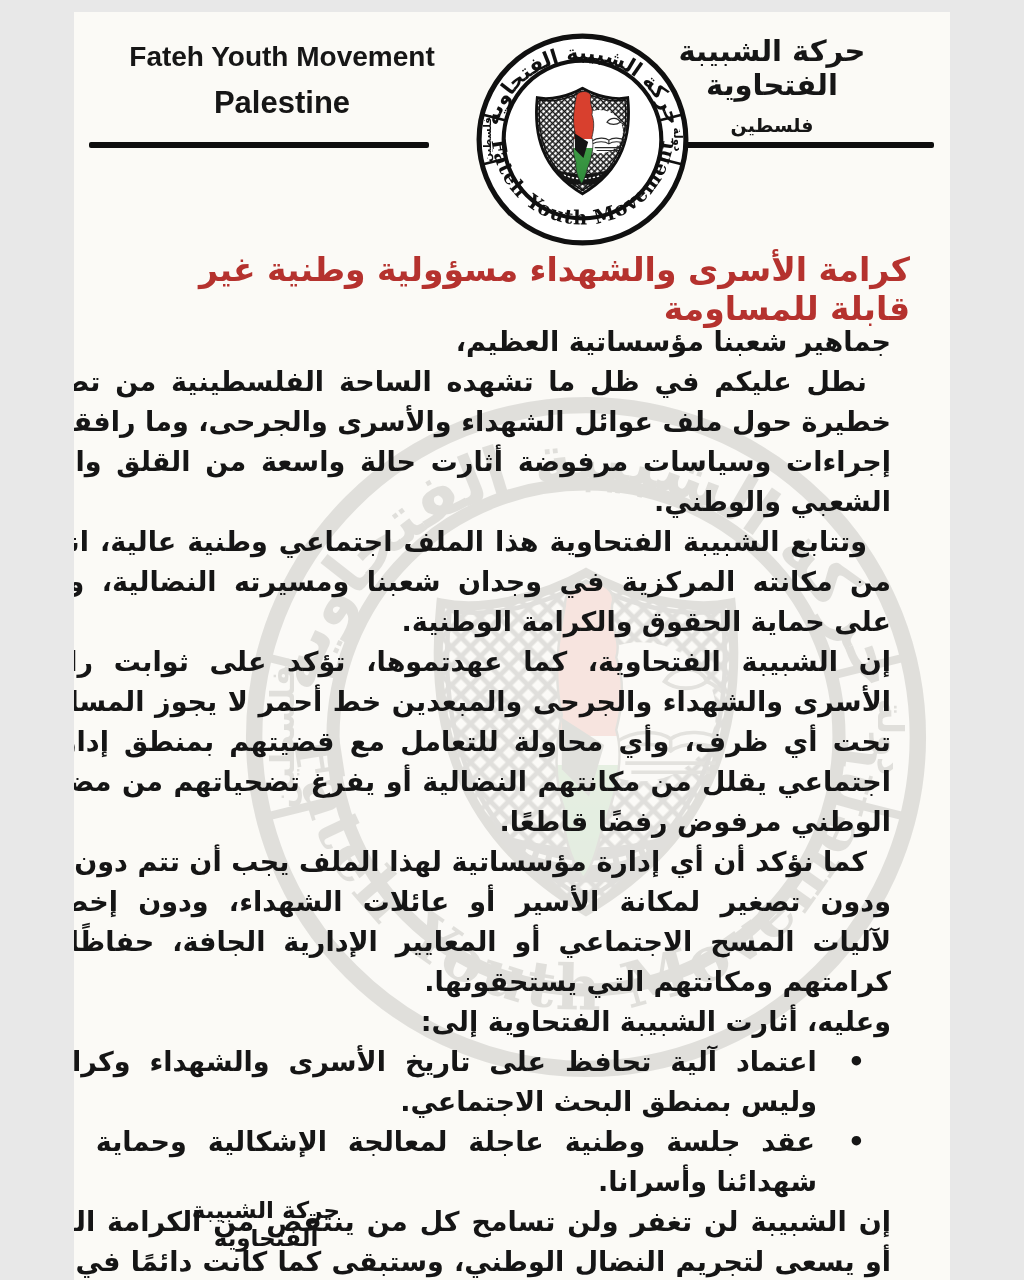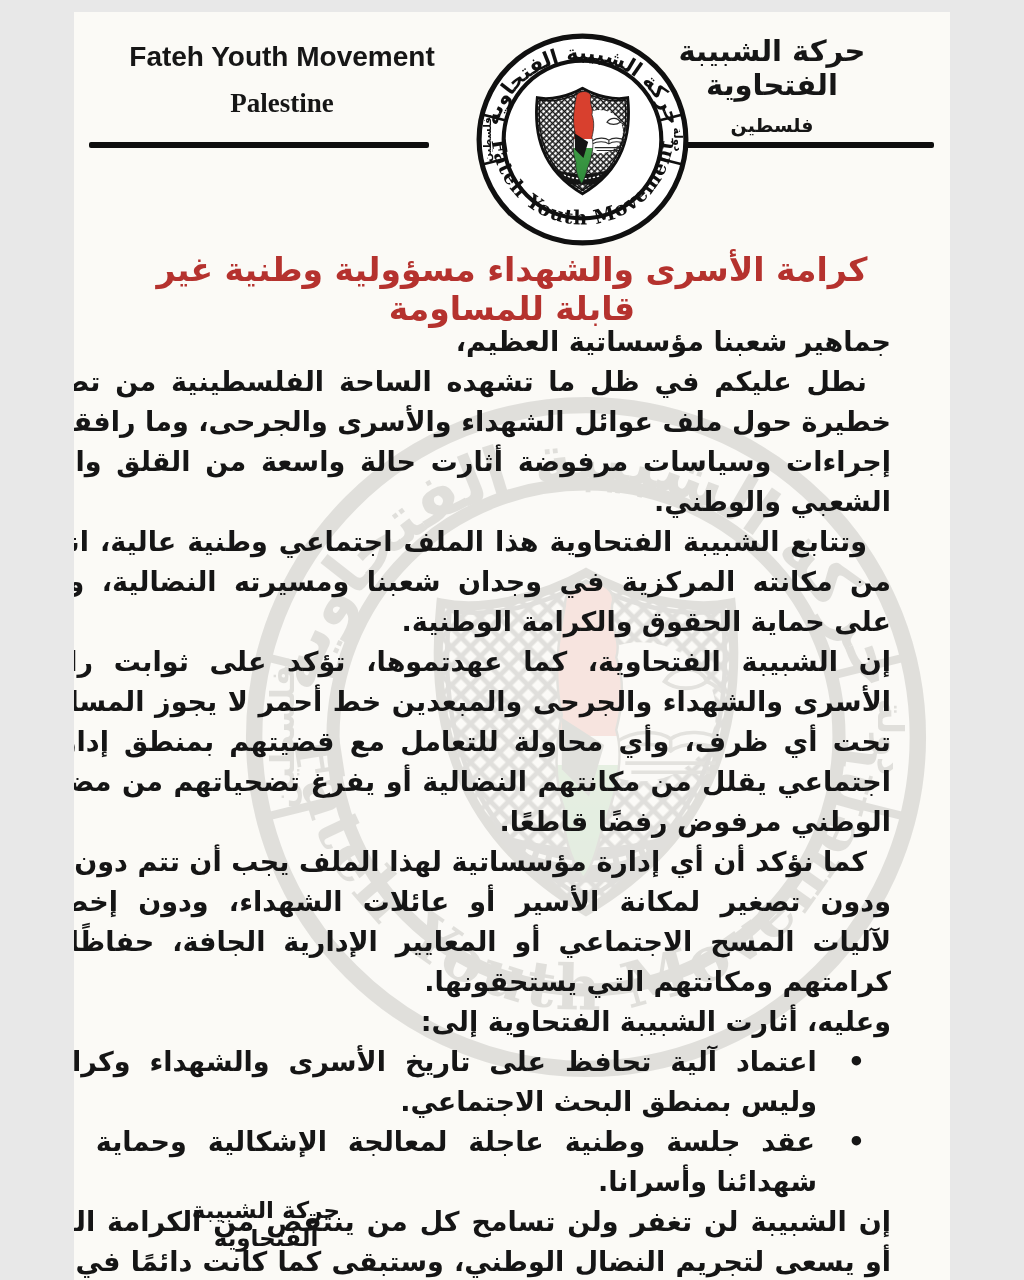--- a/index.html
+++ b/index.html
@@ -12,21 +12,21 @@
     font-family:"DejaVu Sans",sans-serif;
     color:#151515;
   }
   
   .hdr-left{
     position:absolute;left:28px;top:30px;width:360px;
     text-align:center;font-weight:bold;color:#161616;
     font-family:"Liberation Sans","DejaVu Sans",sans-serif;
   }
   .hdr-left .l1{font-size:28px;line-height:30px;}
-  .hdr-left .l2{font-size:27px;line-height:30px;margin-top:16px;font-family:Liberation Serif, serif;}
+  .hdr-left .l2{font-size:31px;line-height:30px;margin-top:16px;}
   .hdr-right{
     position:absolute;right:16px;top:22px;width:324px;
     text-align:center;font-weight:bold;color:#161616;
   }
   .hdr-right .l1{font-size:29px;line-height:34px;}
   .hdr-right .l2{font-size:19px;line-height:30px;margin-top:8px;}
   .rule{position:absolute;top:130px;height:6px;background:#0e0e0e;border-radius:2px;}
   .rule-left{left:15px;width:340px;}
   .rule-right{right:16px;width:322px;}
   .logo-box{position:absolute;left:401px;top:20px;width:215px;height:215px;}
@@ -34,21 +34,21 @@
   
   .watermark{
     position:absolute;left:512px;top:725px;width:690px;height:690px;
     transform:translate(-50%,-50%);
     opacity:0.11;pointer-events:none;z-index:0;
   }
   .watermark svg{width:100%;height:100%;}
   
   .title{
     position:absolute;top:238px;left:40px;right:40px;margin:0;
-    text-align:center;font-size:33px;font-weight:bold;
+    font-size:33px;font-weight:bold;
   }
   .body{
     position:absolute;top:310px;right:59px;width:896px;
     font-size:27px;font-weight:bold;line-height:40px;
     text-align:justify;z-index:1;
   }
   .body p{margin:0;}
   .indent{text-indent:24px;}
   .bullet{padding-right:74px;text-indent:-48px;}
   .bmark{margin-left:12px;}

